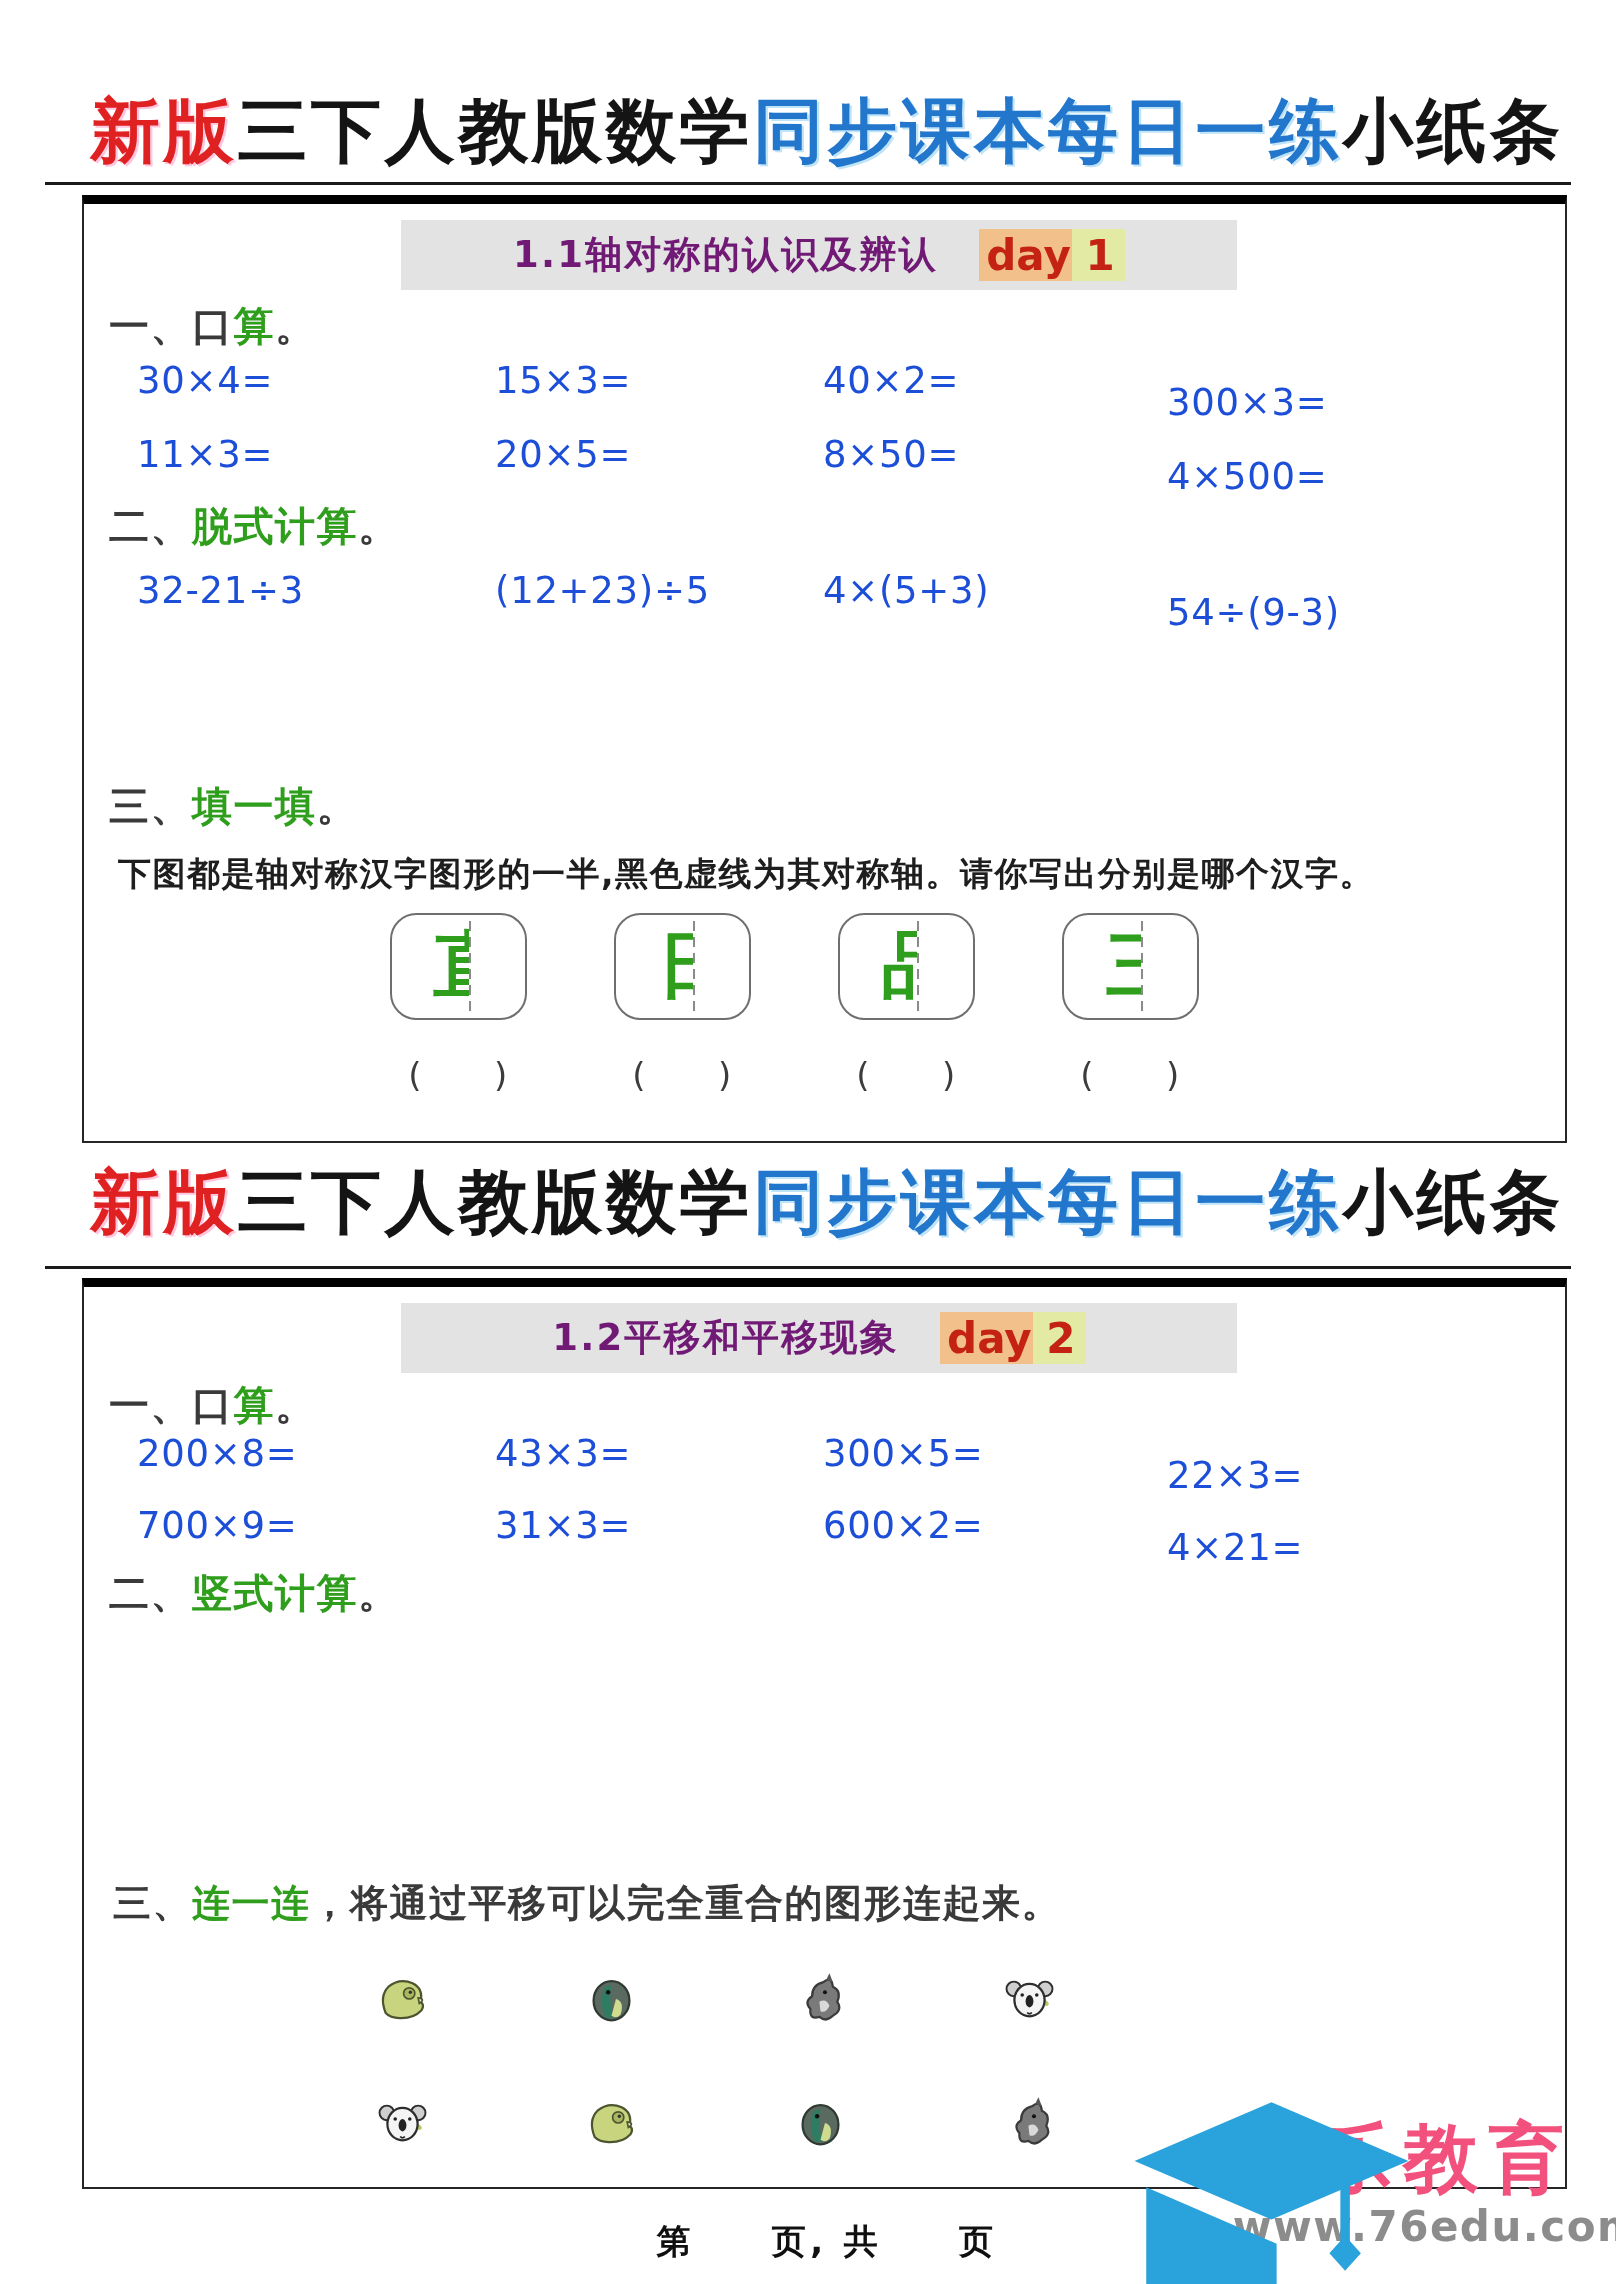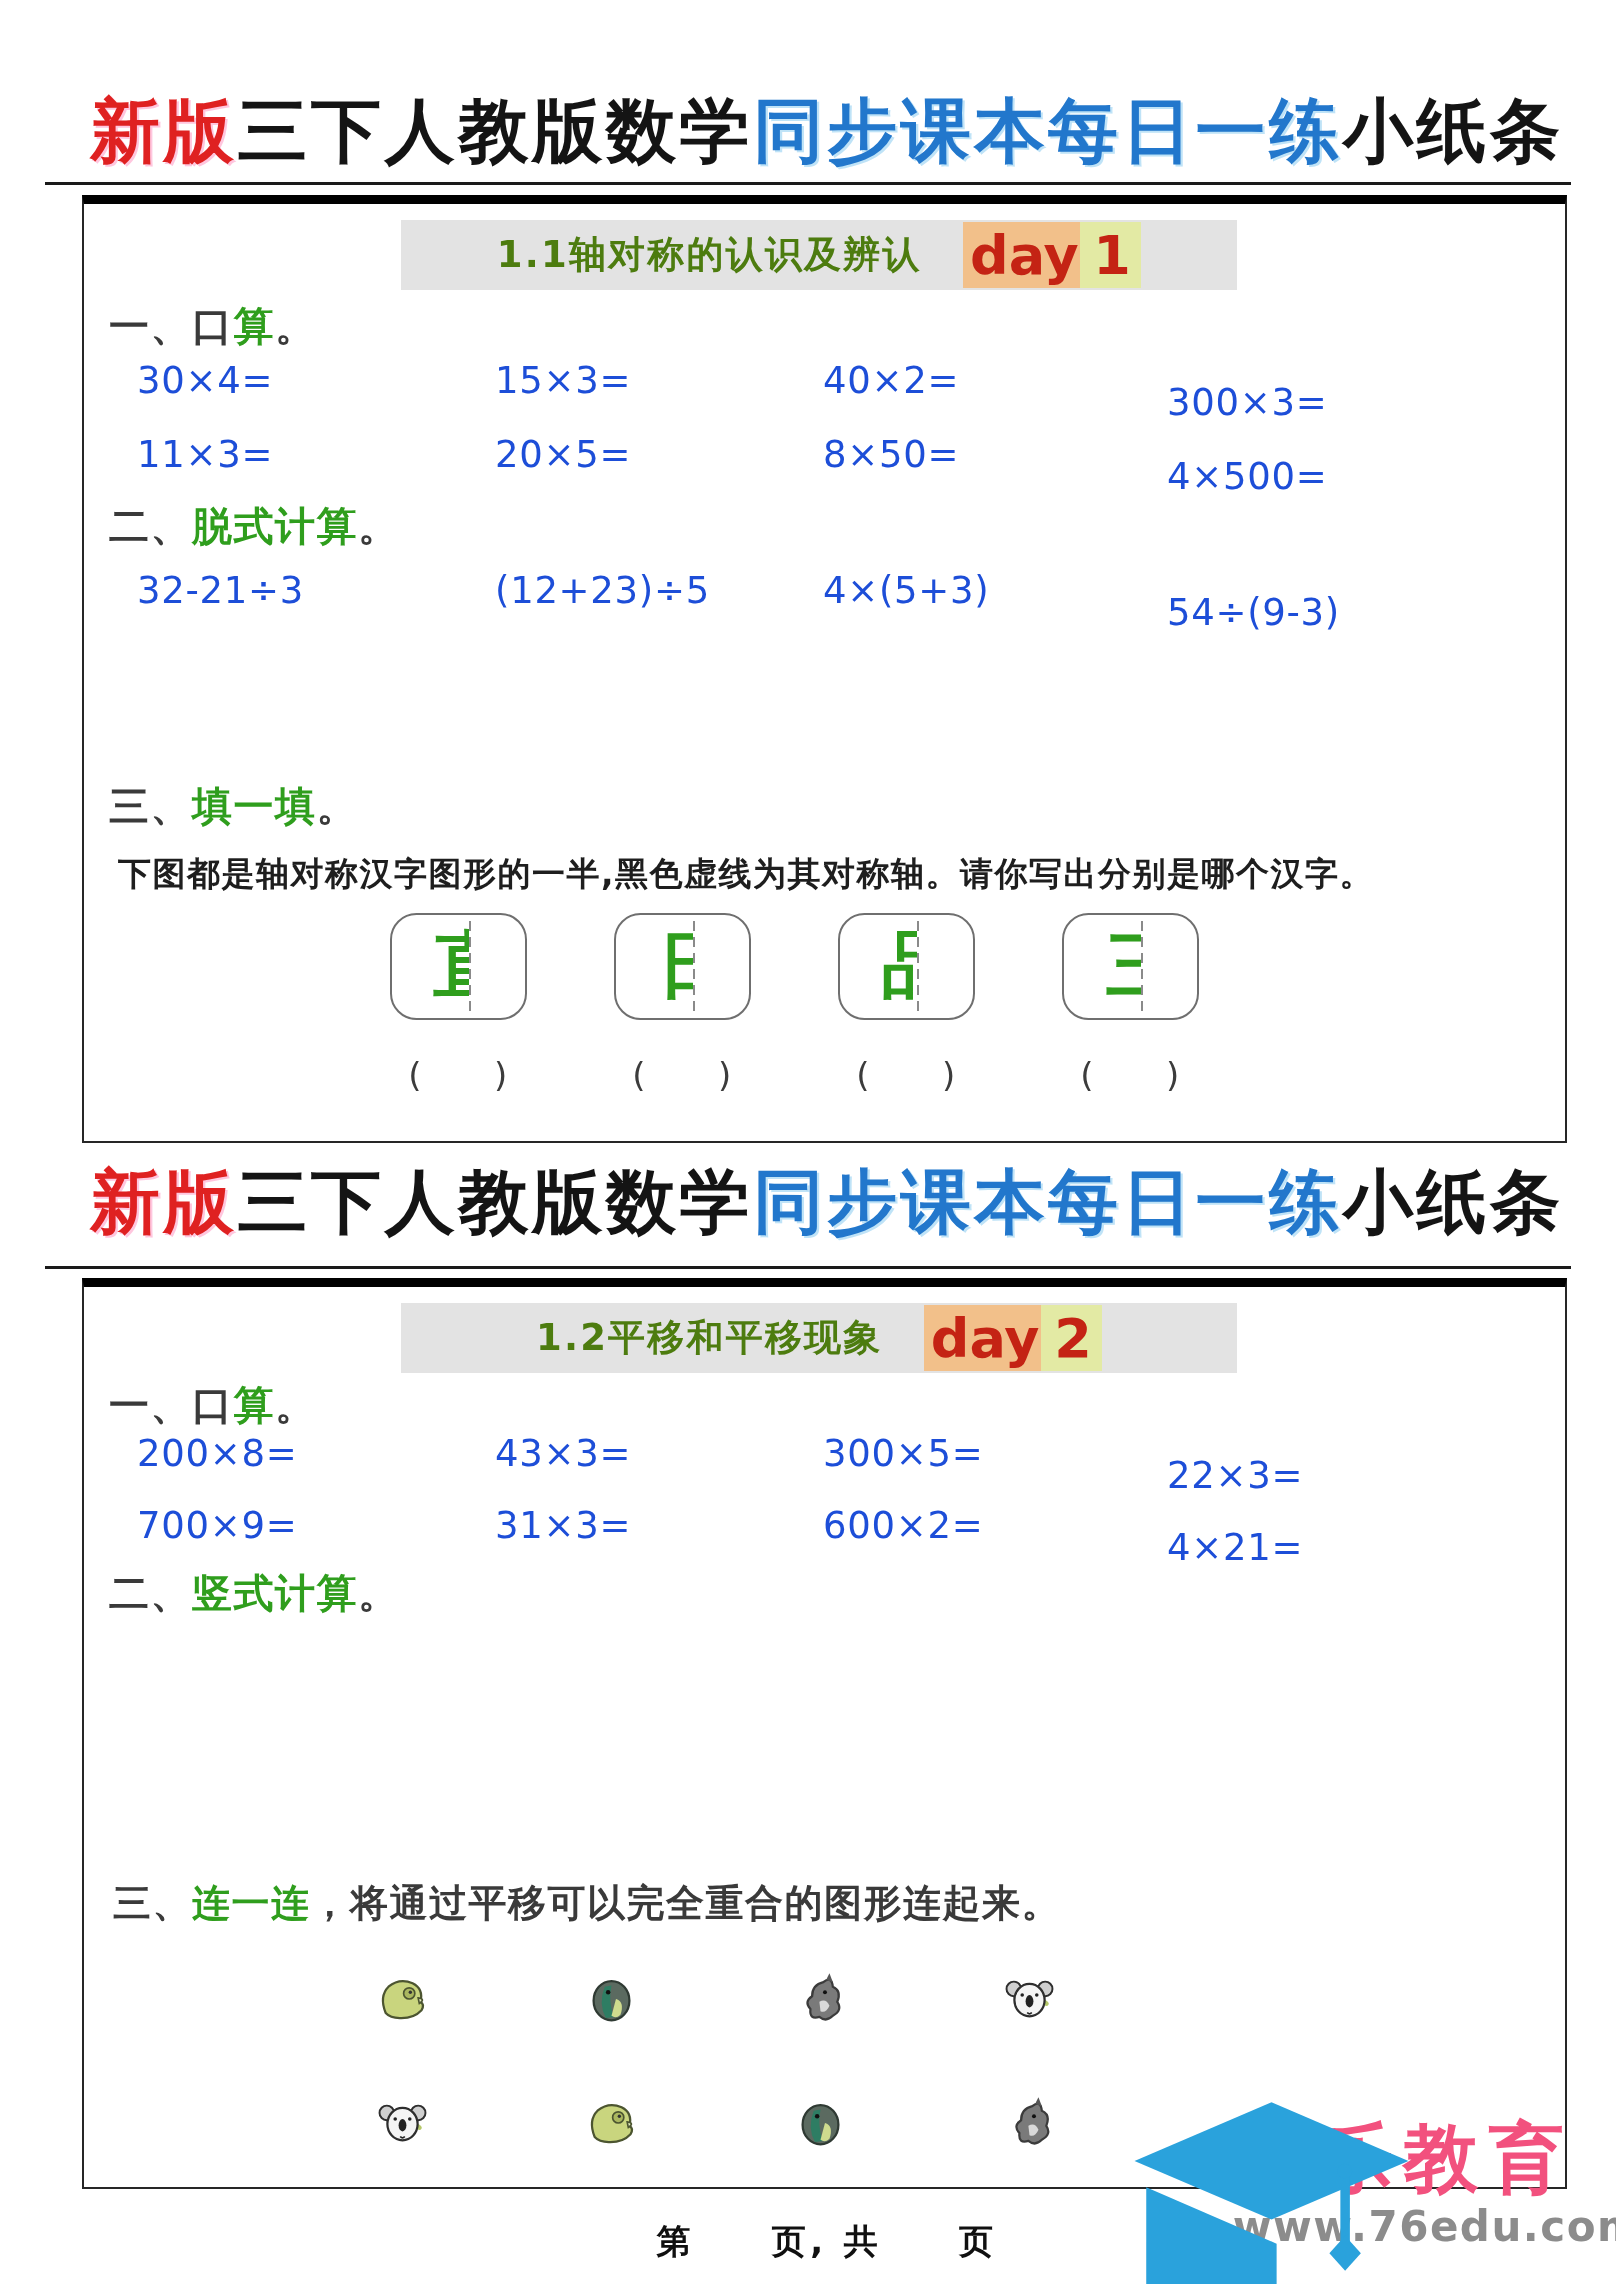--- a/index.html
+++ b/index.html
@@ -20,22 +20,22 @@
   #rule2{top:1266px;}
 
   
   .sheet{position:absolute;left:82px;width:1485px;box-sizing:border-box;background:#fff;
          border:2.9px solid #262626;border-top:9.5px solid #000;}
   #box1{top:195px;height:948px;}
   #box2{top:1278px;height:911px;}
 
   .hdr{position:absolute;left:317px;top:16px;width:836px;height:70px;background:#e3e3e3;
        display:flex;align-items:center;justify-content:center;gap:41px;}
-  .hdr-title{font-size:37px;font-weight:bold;color:#4d7c0f;letter-spacing:2.2px;white-space:nowrap;}
-  .day{font-size:54px;font-weight:bold;color:#c42314;display:flex;align-items:stretch;}
+  .hdr-title{font-size:37px;font-weight:bold;color:#701a75;letter-spacing:2.2px;white-space:nowrap;}
+  .day{font-size:42px;font-weight:bold;color:#c42314;display:flex;align-items:stretch;}
   .day-word{background:#f2c08a;padding:1.5px 1.5px 1.5px 7.3px;}
   .day-num{background:#e3eaa4;padding:1.5px 10.3px 1.5px 13.2px;}
 
   
   .sec-h{position:absolute;font-size:40px;font-weight:bold;color:#3a3a3a;letter-spacing:1.5px;white-space:nowrap;}
   .sec-green{color:#2f9e1d;}
   #w1-oral-h{left:25px;top:95px;}
   #w1-off-h{left:25px;top:295px;}
   #w1-fill-h{left:25px;top:575px;}
   #w2-oral-h{left:25px;top:91px;}

